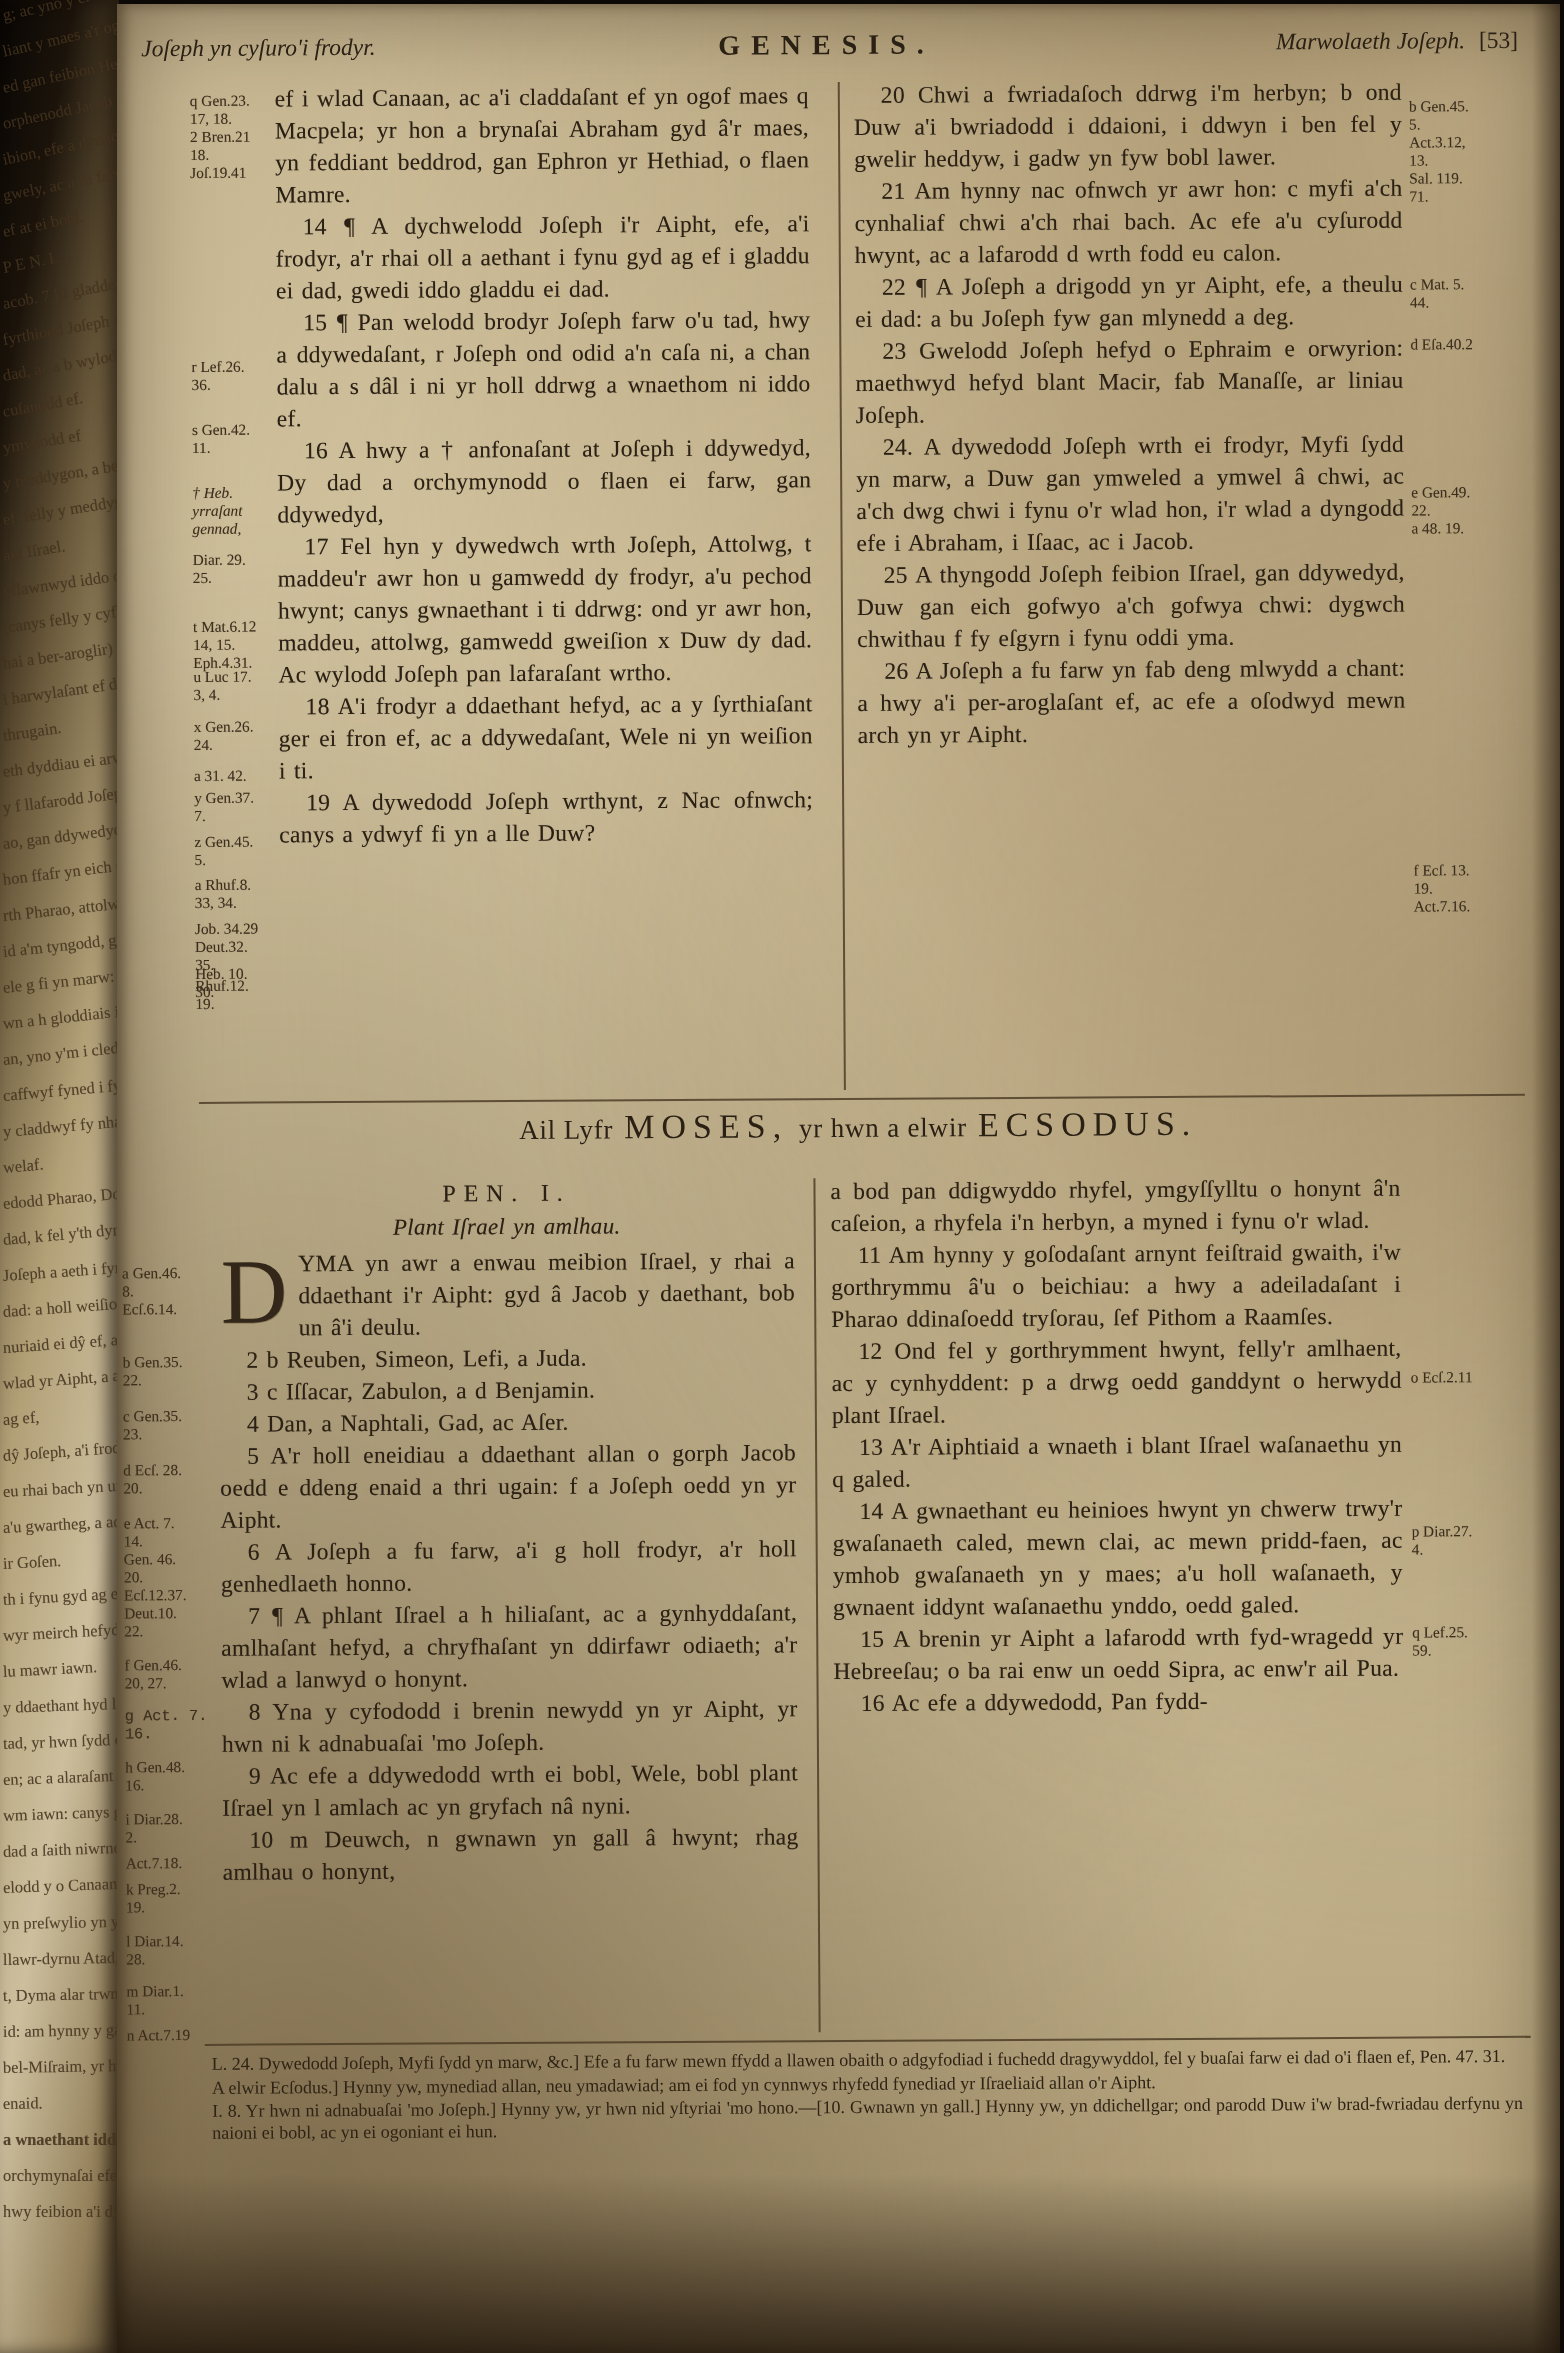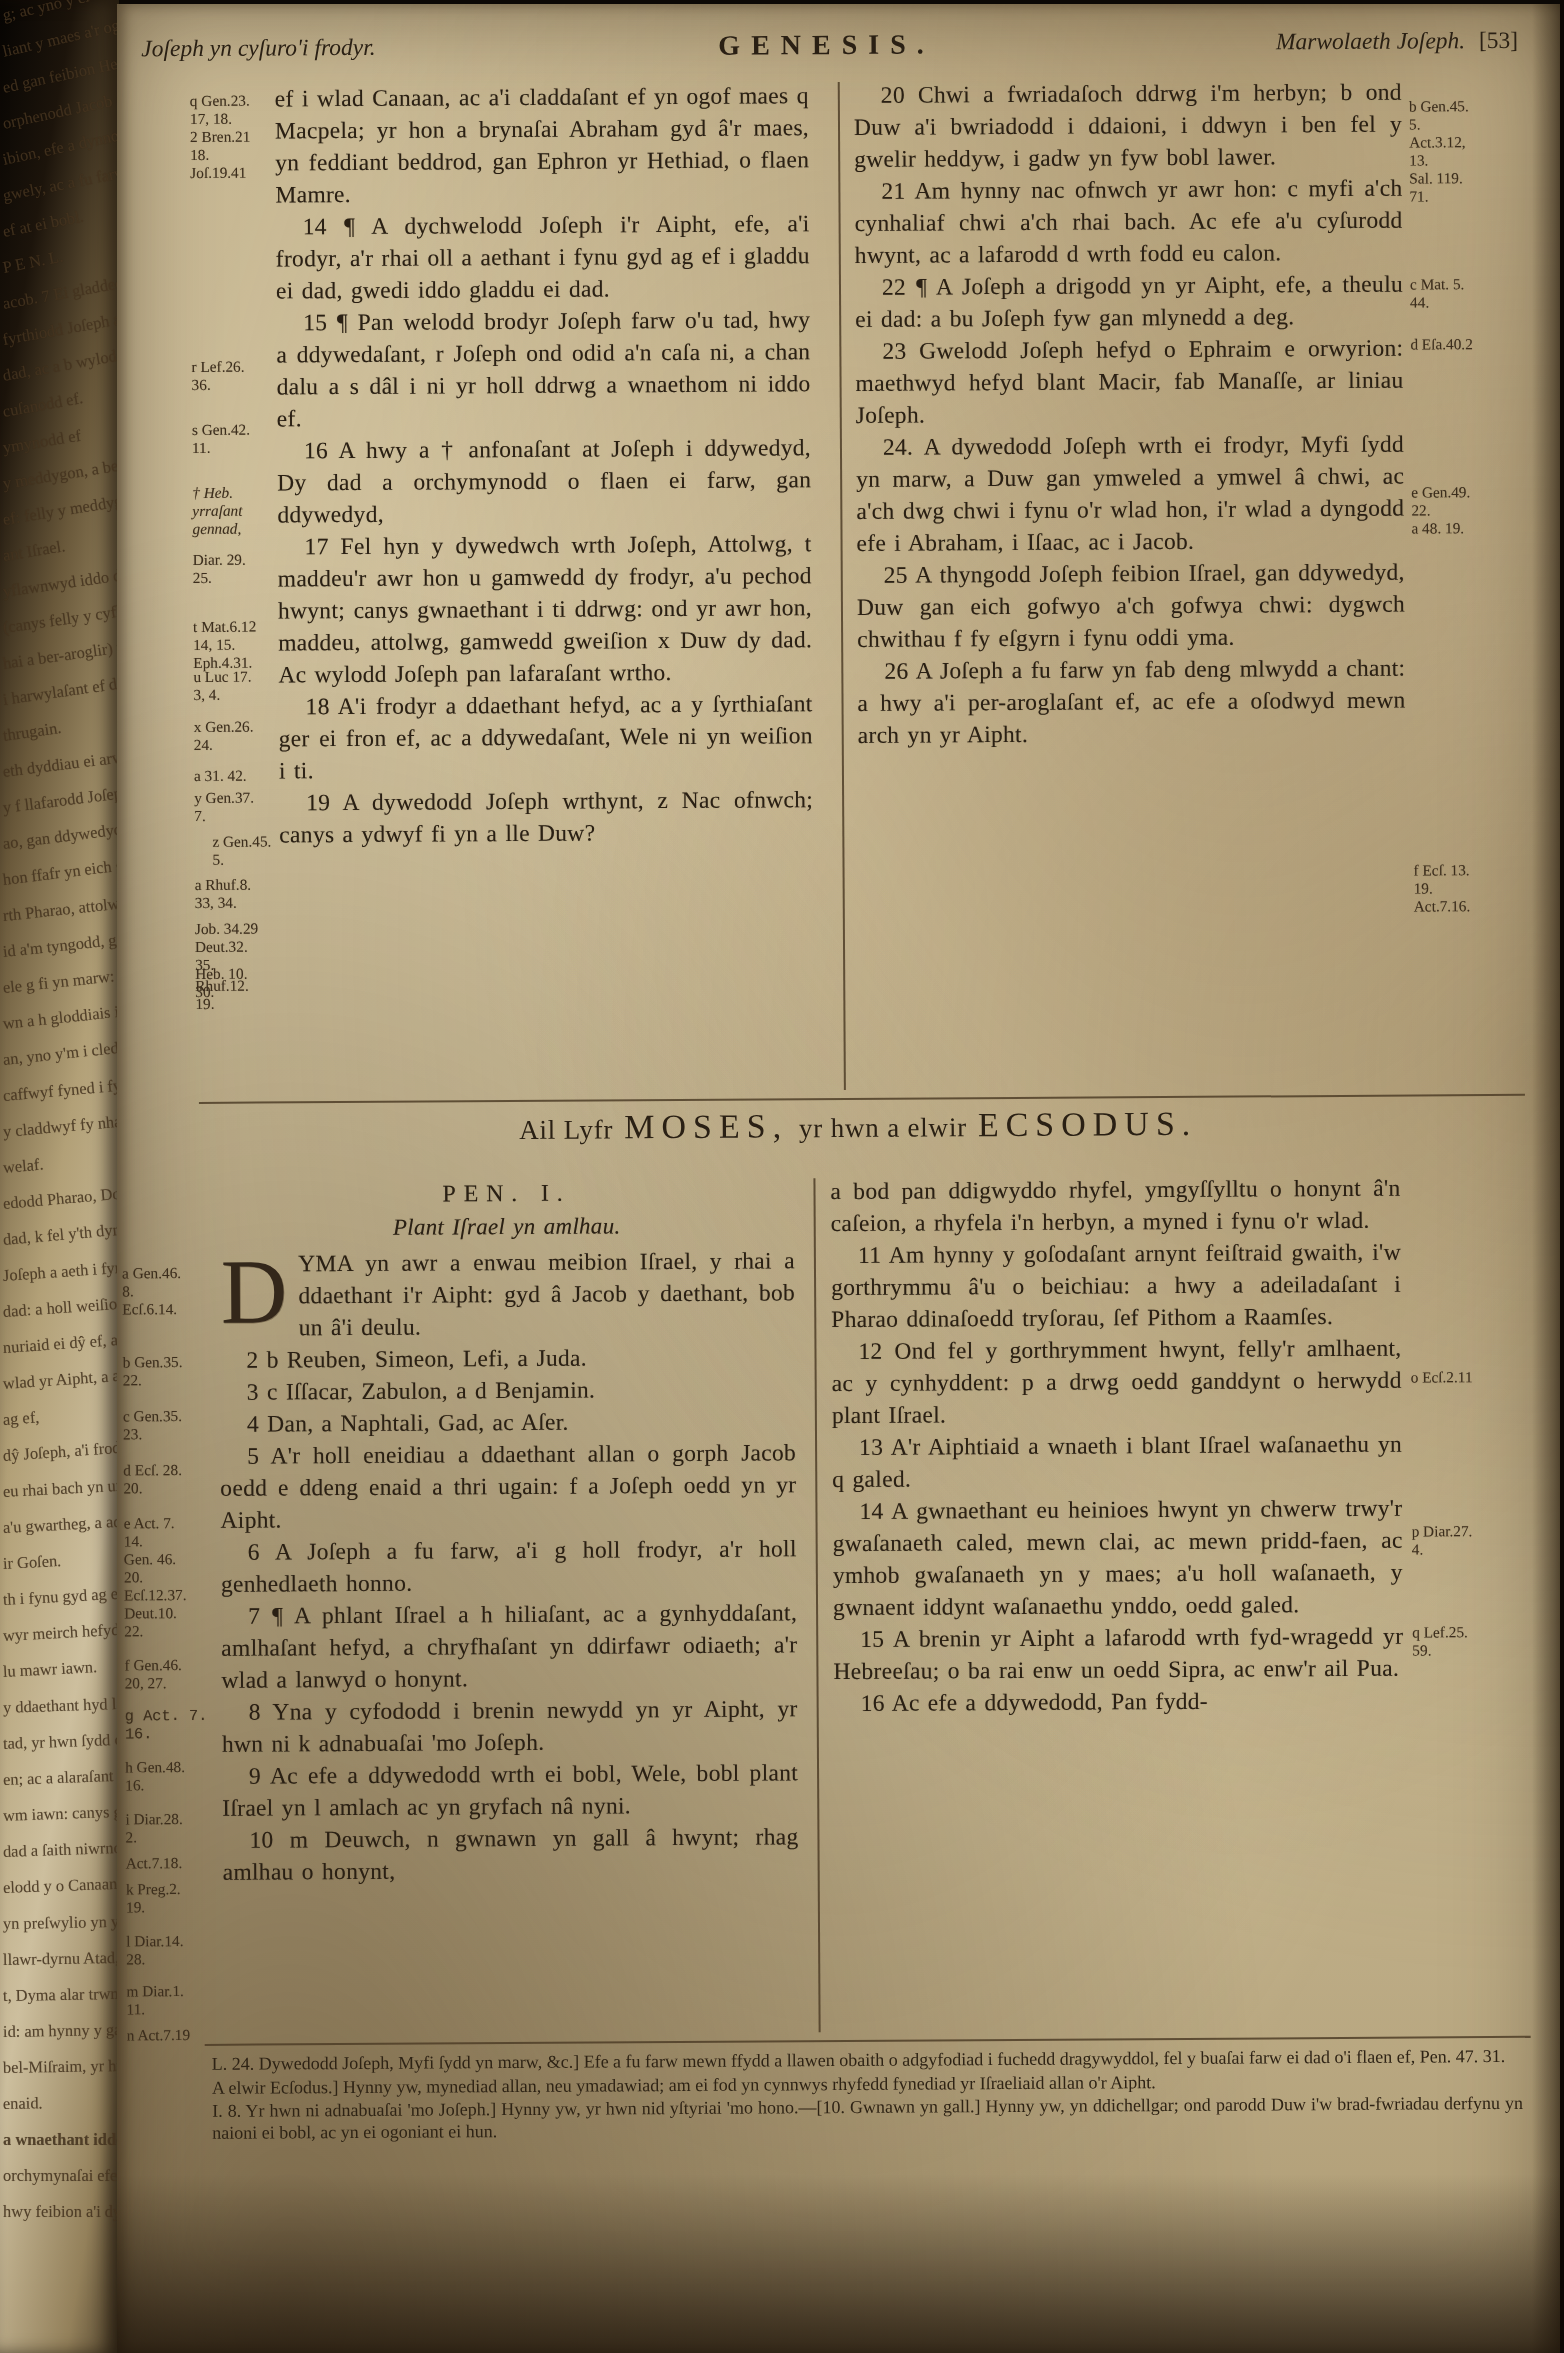--- a/index.html
+++ b/index.html
@@ -178,21 +178,21 @@
             <div class="mnote" style="top: 513px; margin-top: 22px;">t Mat.6.12
 14, 15.
 Eph.4.31.</div>
             <div class="mnote" style="top: 585px;">u Luc 17.
 3, 4.</div>
             <div class="mnote" style="top: 635px;">x Gen.26.
 24.</div>
             <div class="mnote" style="top: 684px;">a 31. 42.</div>
             <div class="mnote" style="top: 706px;">y Gen.37.
 7.</div>
-            <div class="mnote" style="top: 750px; margin-left: 18px;">z Gen.45.
+            <div class="mnote" style="top: 750px;">z Gen.45.
 5.</div>
             <div class="mnote" style="top: 793px;">a Rhuf.8.
 33, 34.</div>
             <div class="mnote" style="top: 837px;">Job. 34.29
 Deut.32.
 35.</div>
             <div class="mnote" style="top: 894px;">Rhuf.12.
 19.</div>
             <div class="mnote" style="top: 882px;">Heb. 10.
 30.</div>

